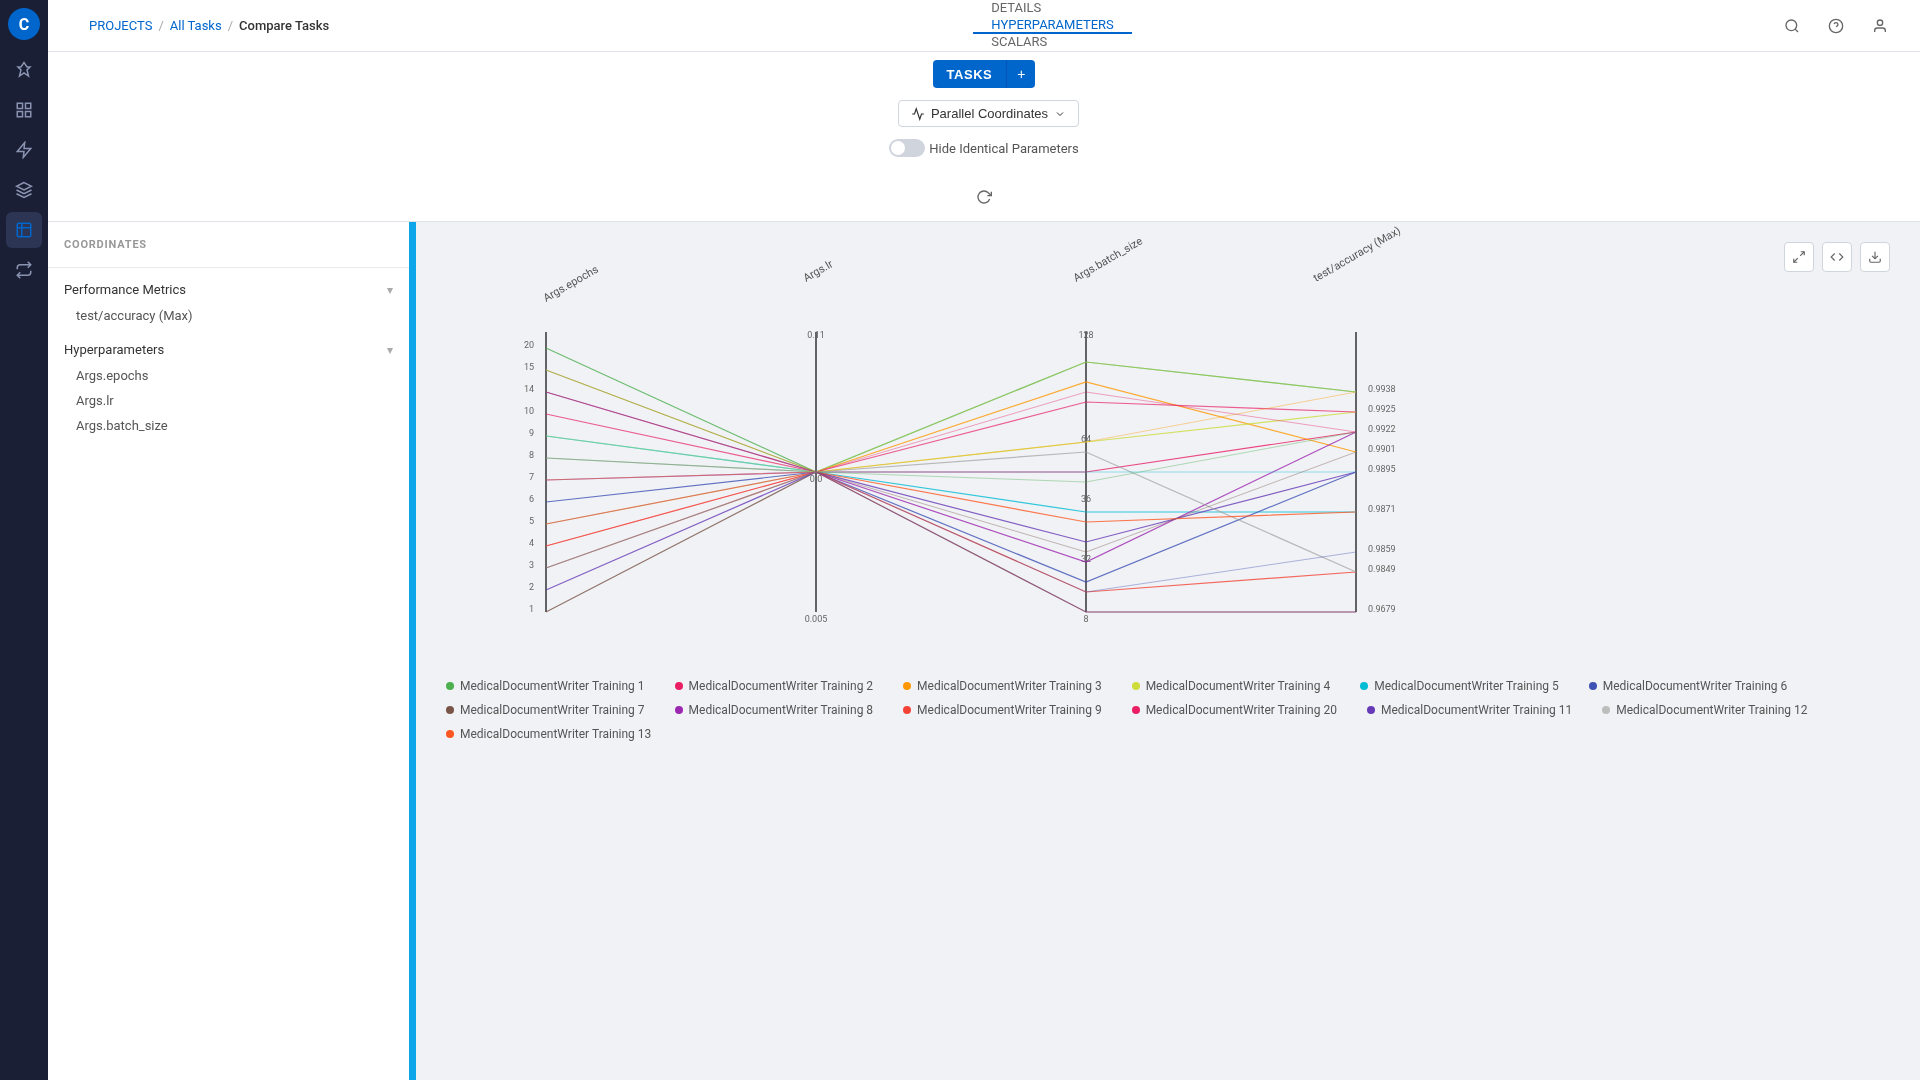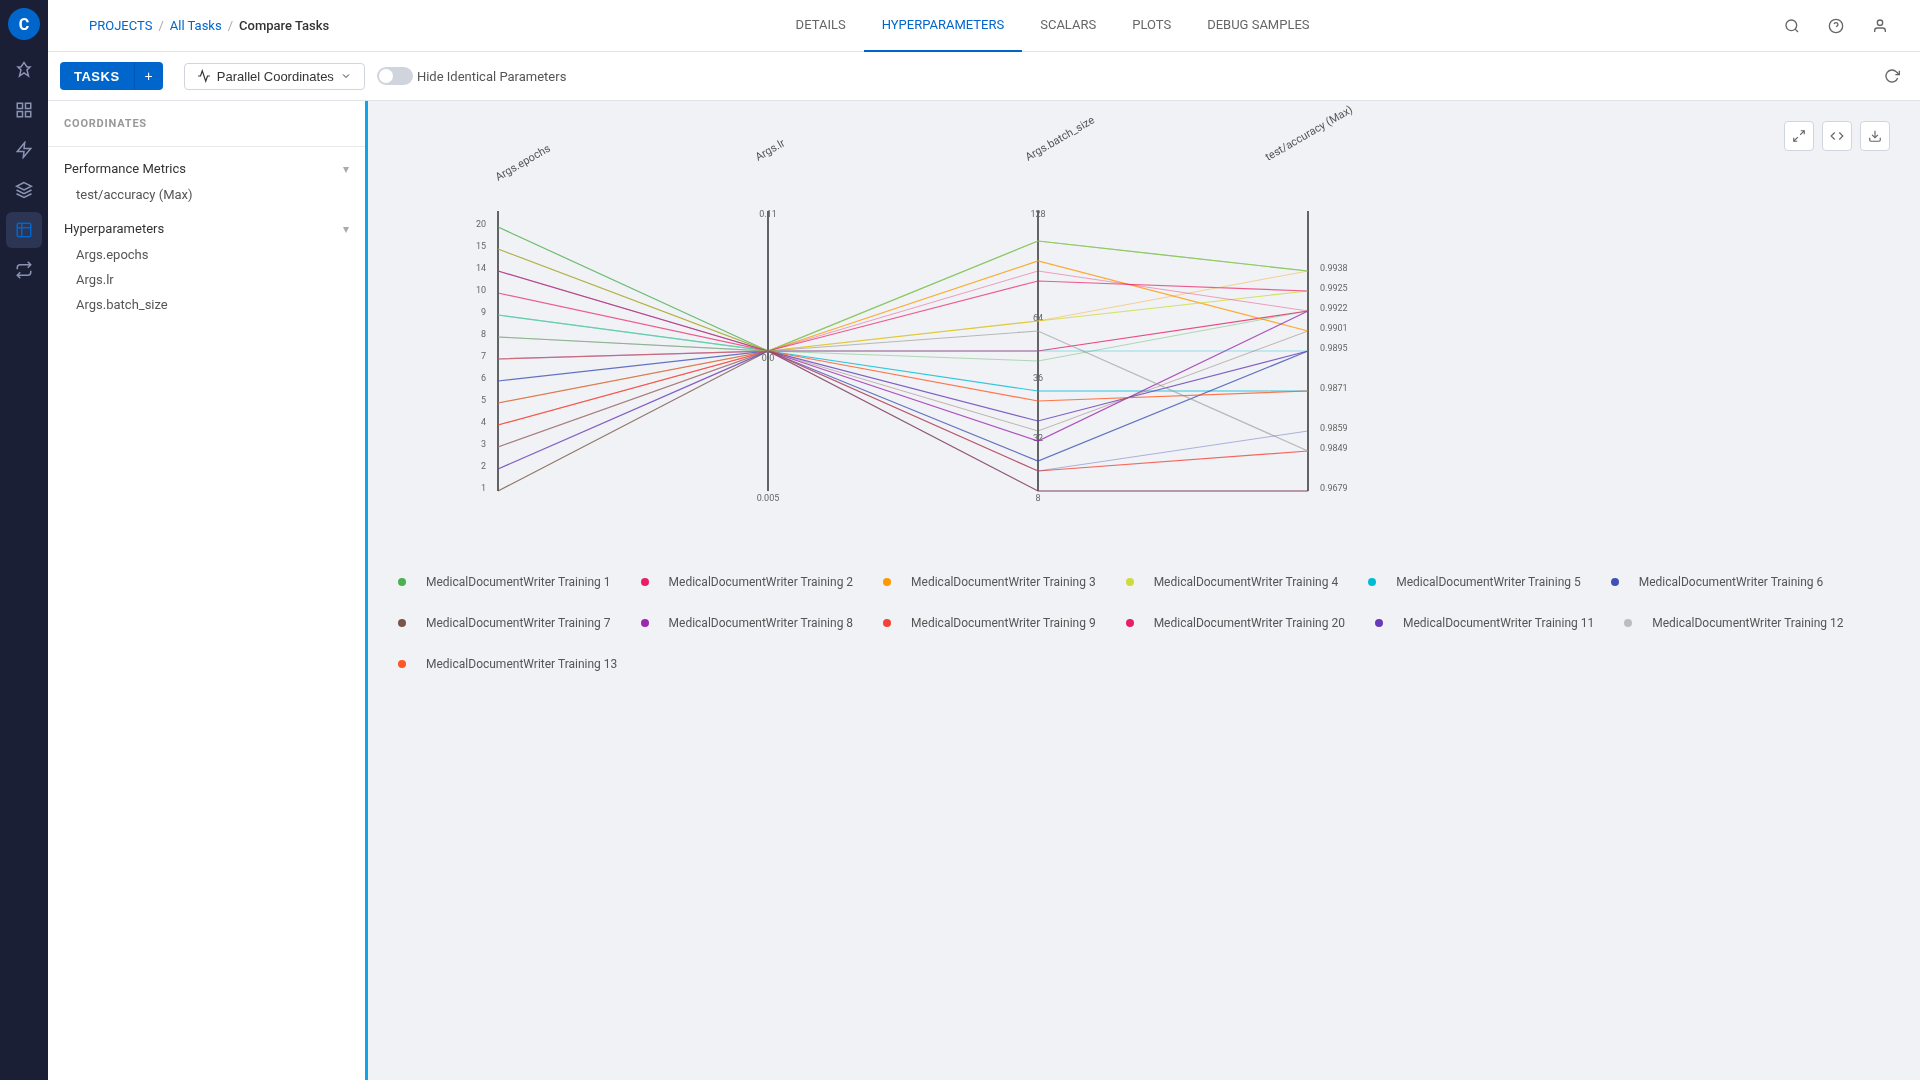--- a/index.html
+++ b/index.html
@@ -50,45 +50,46 @@
       display: flex;
       align-items: center;
       justify-content: space-between;
       flex-shrink: 0;
     }
     .breadcrumb { display: flex; align-items: center; gap: 6px; font-size: 13px; color: #666; margin-left: 17px; }
     .breadcrumb a { color: #06c; text-decoration: none; }
     .breadcrumb .sep { color: #aaa; }
     .breadcrumb .current { color: #333; font-weight: 500; }
 
-    .tab-nav { display: flex; gap: 0; height: 52px; align-items: center; }
+    .tab-nav { display: flex; gap: 0; height: 52px; align-items: flex-start; flex-direction: column; }
     .tab-item {
       padding: 0 18px;
       height: 52px;
       display: flex; align-items: center;
       font-size: 13px;
       color: #666;
       cursor: pointer;
       border-bottom: 2px solid transparent;
       white-space: nowrap;
     }
     .tab-item.active { color: #06c; border-bottom: 2px solid #06c; }
 
     .header-actions { display: flex; gap: 12px; align-items: center; }
     .header-icon { width: 32px; height: 32px; display: flex; align-items: center; justify-content: center; cursor: pointer; color: #666; border-radius: 4px; }
 
     
     .toolbar {
       background: #fff;
       border-bottom: 1px solid #e0e4ea;
-      padding: 8px 12px;
+      padding: 8px 24px;
       display: flex;
       align-items: center;
       gap: 12px;
       flex-shrink: 0;
+      flex-direction: column;
     }
     .btn-tasks {
       background: #06c;
       color: #fff;
       border: none;
       border-radius: 4px 0 0 4px;
       padding: 6px 14px;
       font-size: 13px;
       font-weight: 600;
       cursor: pointer;
@@ -133,23 +134,23 @@
       position: absolute;
       top: 2px; left: 2px;
       transition: left 0.2s;
     }
 
     
     .content { display: flex; flex: 1; overflow: hidden; }
 
     
     .sidebar {
-      width: 320px;
+      width: 368px;
       background: #fff;
-      border-right: 3px solid #0ea5e9;
+      border-right: 7px solid #0ea5e9;
       padding: 16px 0;
       overflow-y: auto;
       flex-shrink: 0;
     }
     .sidebar-section-title {
       font-size: 11px;
       font-weight: 700;
       color: #999;
       letter-spacing: 0.8px;
       text-transform: uppercase;
@@ -193,22 +194,22 @@
       cursor: pointer; color: #666; font-size: 14px;
     }
 
     .legend {
       margin-top: 24px;
       display: flex;
       flex-wrap: wrap;
       gap: 10px 30px;
     }
     .legend-item {
-      display: flex; align-items: center; gap: 20px;
-      font-size: 12px; color: #555; margin-top: 17px;
+      display: flex; align-items: center; gap: 6px;
+      font-size: 12px; color: #555;
     }
     .legend-dot {
       width: 8px; height: 8px;
       border-radius: 50%;
       flex-shrink: 0;
     }
   </style>
 </head>
 <body>
 

